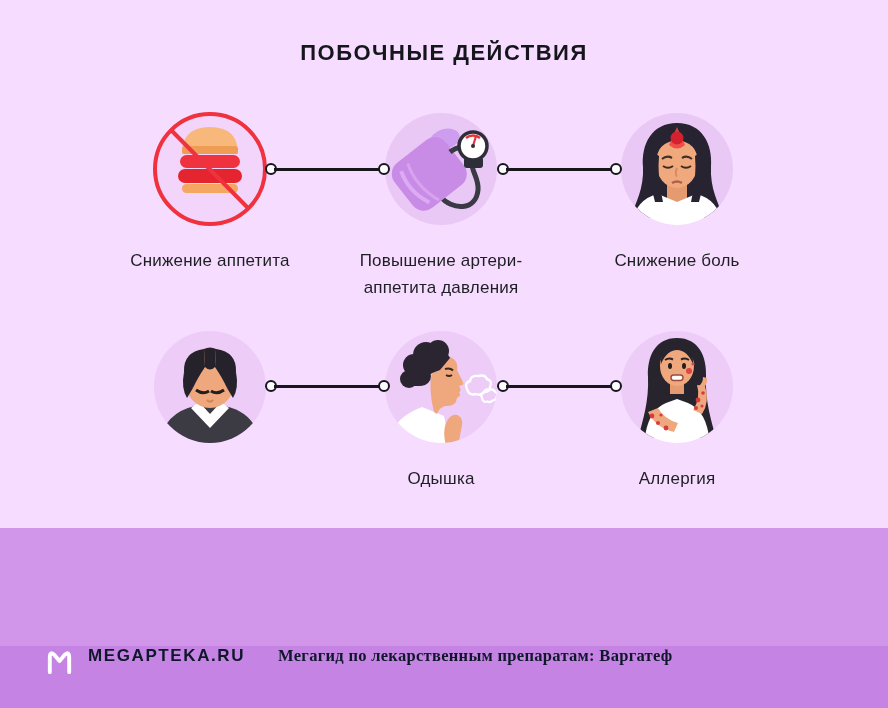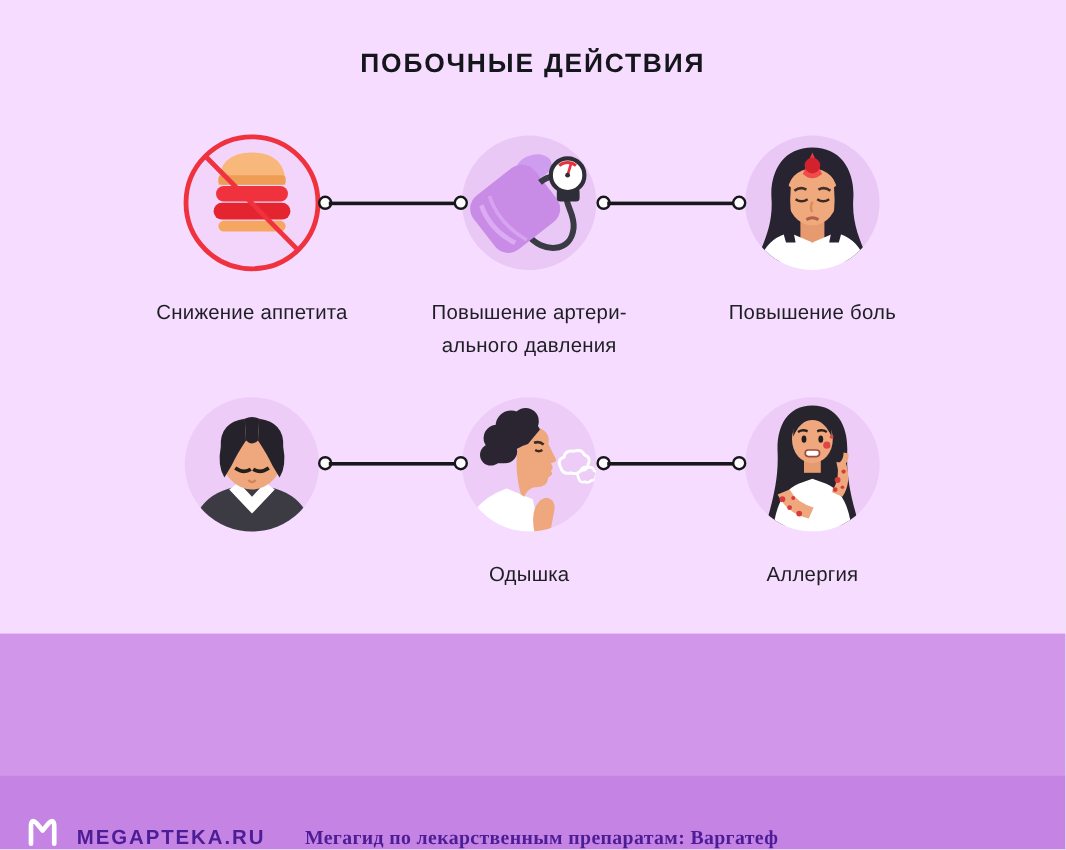--- a/index.html
+++ b/index.html
@@ -23,21 +23,21 @@
     position:absolute;top:0;width:12px;height:12px;box-sizing:border-box;
     border:2.6px solid #17171b;border-radius:50%;background:#fefbff;
   }
   .ring.l{left:0}.ring.r{right:0}
 
   
   .info-band{position:absolute;left:0;top:528px;width:888px;height:118px;background:#d195ea;}
 
   
   .footer{position:absolute;left:0;top:646px;width:888px;height:62px;background:#c584e4;
-    display:flex;align-items:flex-end;padding-left:20px;box-sizing:border-box;color:#4c1d95;}
+    display:flex;align-items:flex-start;padding-left:44px;box-sizing:border-box;color:#0f172a;}
   .brand-logo{flex:none;margin-right:13px;display:block;}
   .brand-name{font-size:17px;font-weight:bold;letter-spacing:1.6px;}
   .footer-tagline{margin-left:33px;font-size:16.5px;font-weight:bold;letter-spacing:.3px;font-family:Liberation Serif, serif;}
 </style>
 </head>
 <body>
 
 <div class="canvas">
 
   <h1 class="page-title">ПОБОЧНЫЕ ДЕЙСТВИЯ</h1>
@@ -71,21 +71,21 @@
         </g>
         <path d="M68 42 C78 34 88 37 90 47" stroke="#3a3a45" stroke-width="5" fill="none"></path>
         <rect x="82" y="47" width="19" height="11" rx="3" fill="#2e2e39"></rect>
         <circle cx="91" cy="36" r="14" fill="#ffffff" stroke="#2e2e39" stroke-width="3.5"></circle>
         <path d="M84 28 A11 11 0 0 1 98 28" stroke="#e8313d" stroke-width="2.5" fill="none"></path>
         <line x1="91" y1="36" x2="94" y2="26" stroke="#e8313d" stroke-width="2.2"></line>
         <circle cx="91" cy="36" r="2" fill="#2e2e39"></circle>
       </svg>
     </div>
     <div class="effect-label">Повышение артери-
-ального давления</div>
+аппетита давления</div>
   </div>
 
   <div class="cell" style="left:552px;top:110px;">
     <div class="circle-wrap">
       <svg width="118" height="118" viewBox="0 0 118 118">
         <defs>
             <clipPath id="c3">
               <circle cx="59" cy="59" r="56"></circle>
             </clipPath>
           </defs>
@@ -102,21 +102,21 @@
           <circle cx="59" cy="28" r="6.5" fill="#d3212e"></circle>
           <path d="M44 49 Q49 45 54 48" stroke="#43302a" stroke-width="2.2" fill="none"></path>
           <path d="M64 48 Q69 45 74 49" stroke="#43302a" stroke-width="2.2" fill="none"></path>
           <path d="M45 56 Q50 59.5 55 56" stroke="#3c2b24" stroke-width="2" fill="none"></path>
           <path d="M63 56 Q68 59.5 73 56" stroke="#3c2b24" stroke-width="2" fill="none"></path>
           <path d="M59 58 Q56.5 64 59 66.5" stroke="#d98a5e" stroke-width="2" fill="none"></path>
           <path d="M54 73 Q59 70 64 73" stroke="#b55f4a" stroke-width="2.5" fill="none"></path>
         </g>
       </svg>
     </div>
-    <div class="effect-label">Повышение боль</div>
+    <div class="effect-label">Снижение боль</div>
   </div>
 
   <div class="cell" style="left:85px;top:328px;">
     <div class="circle-wrap">
       <svg width="118" height="118" viewBox="0 0 118 118">
         <defs>
             <clipPath id="c4">
               <circle cx="59" cy="59" r="56"></circle>
             </clipPath>
           </defs>

